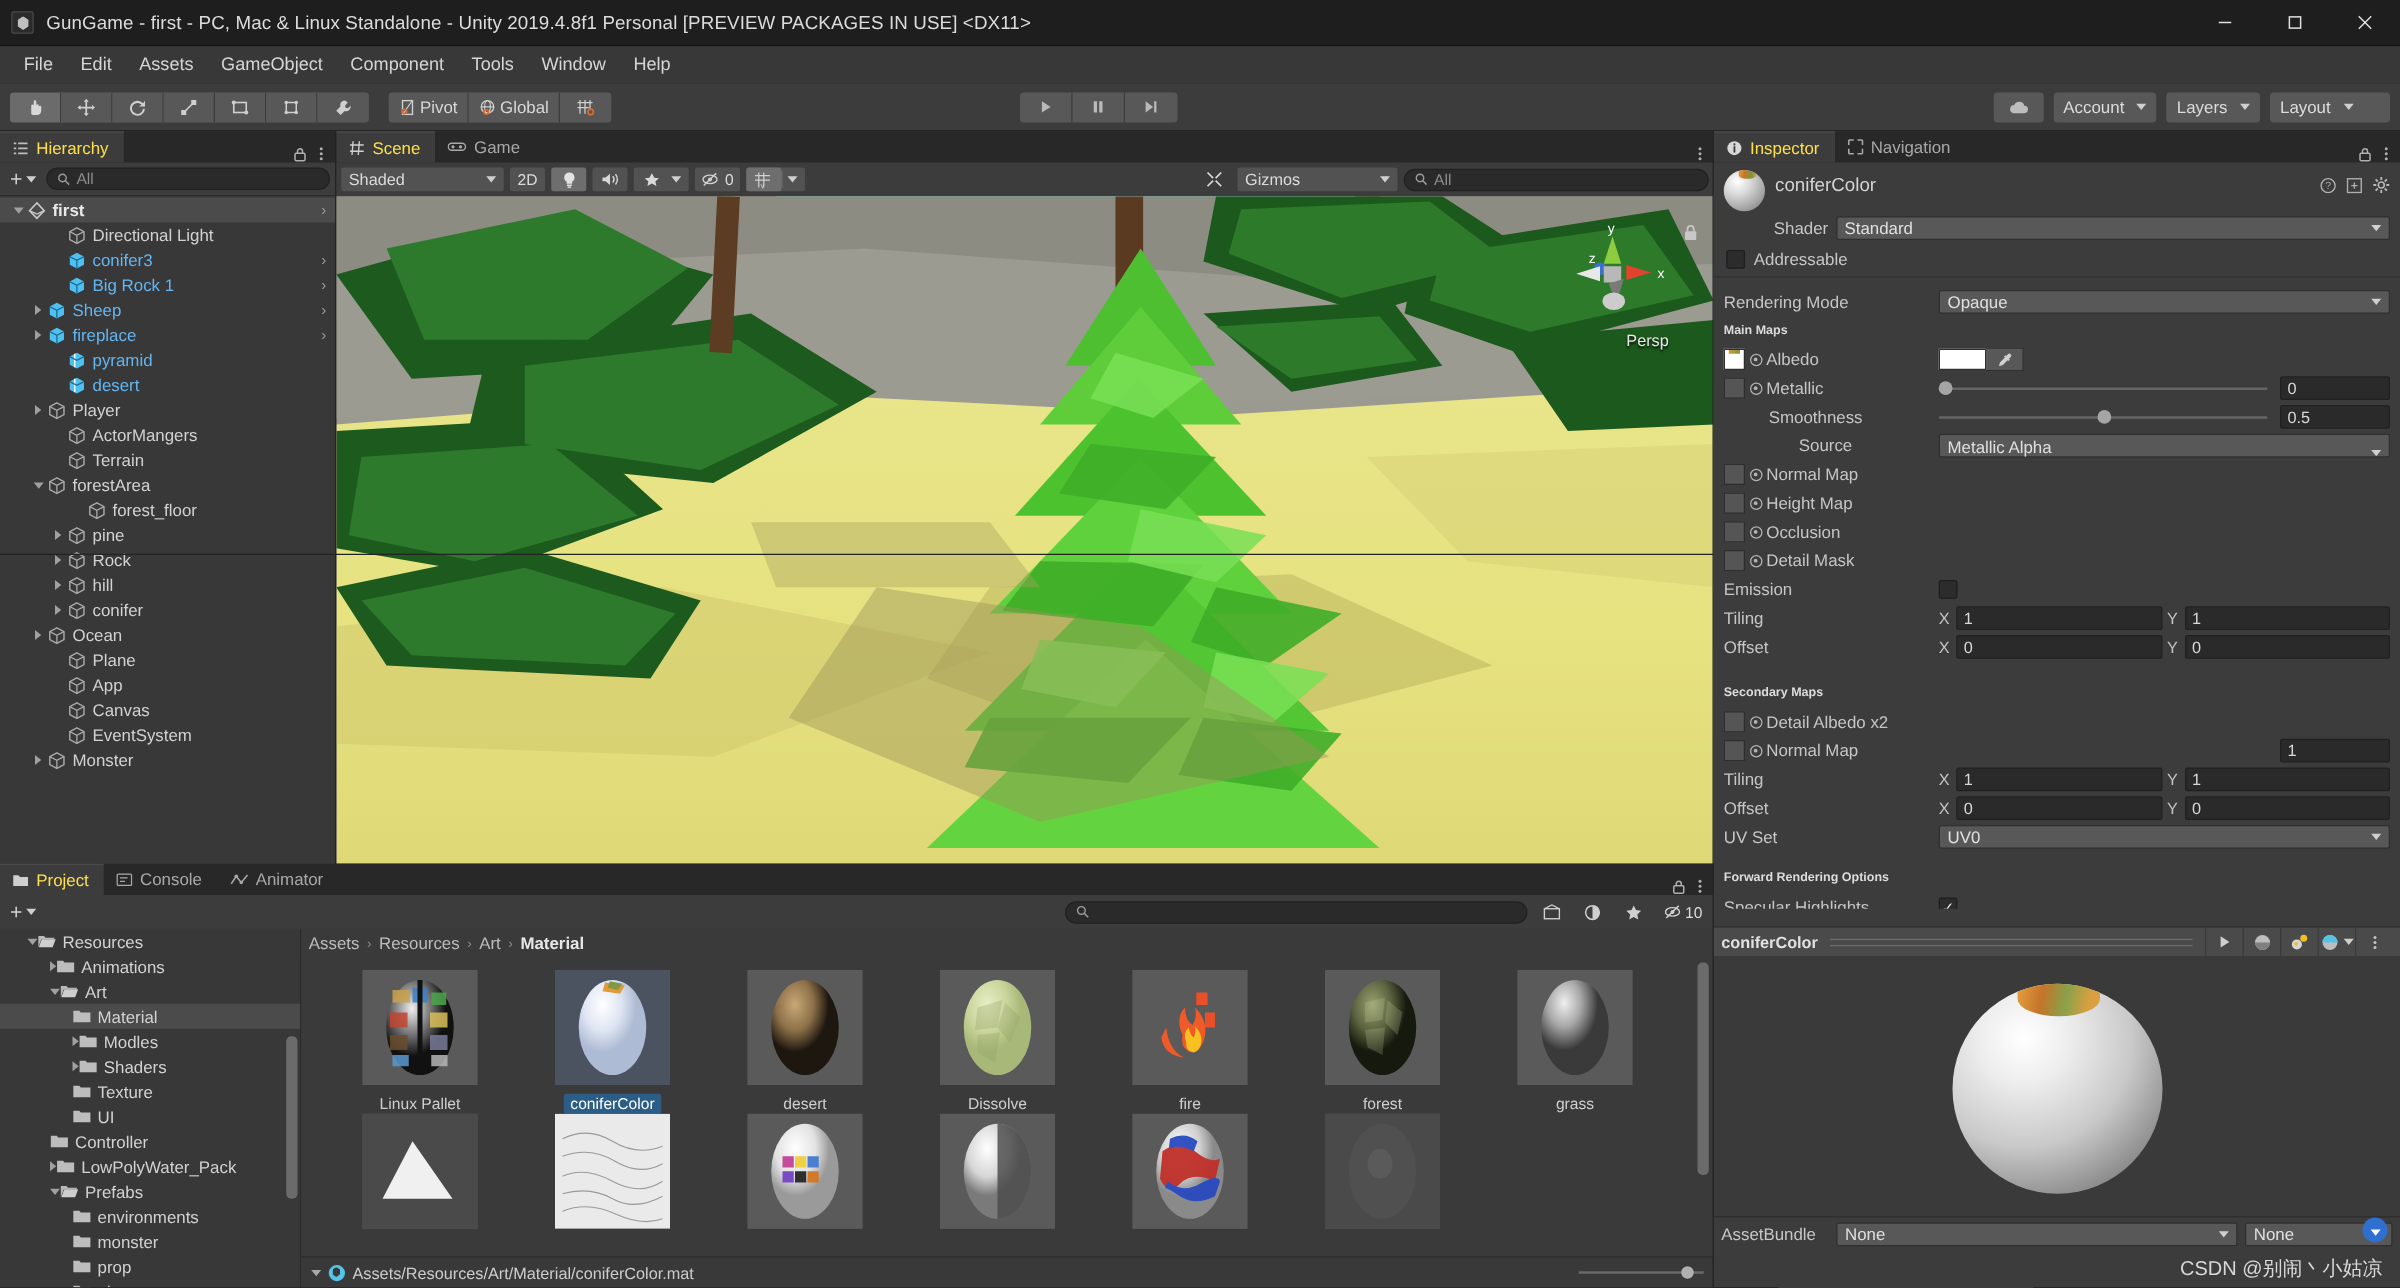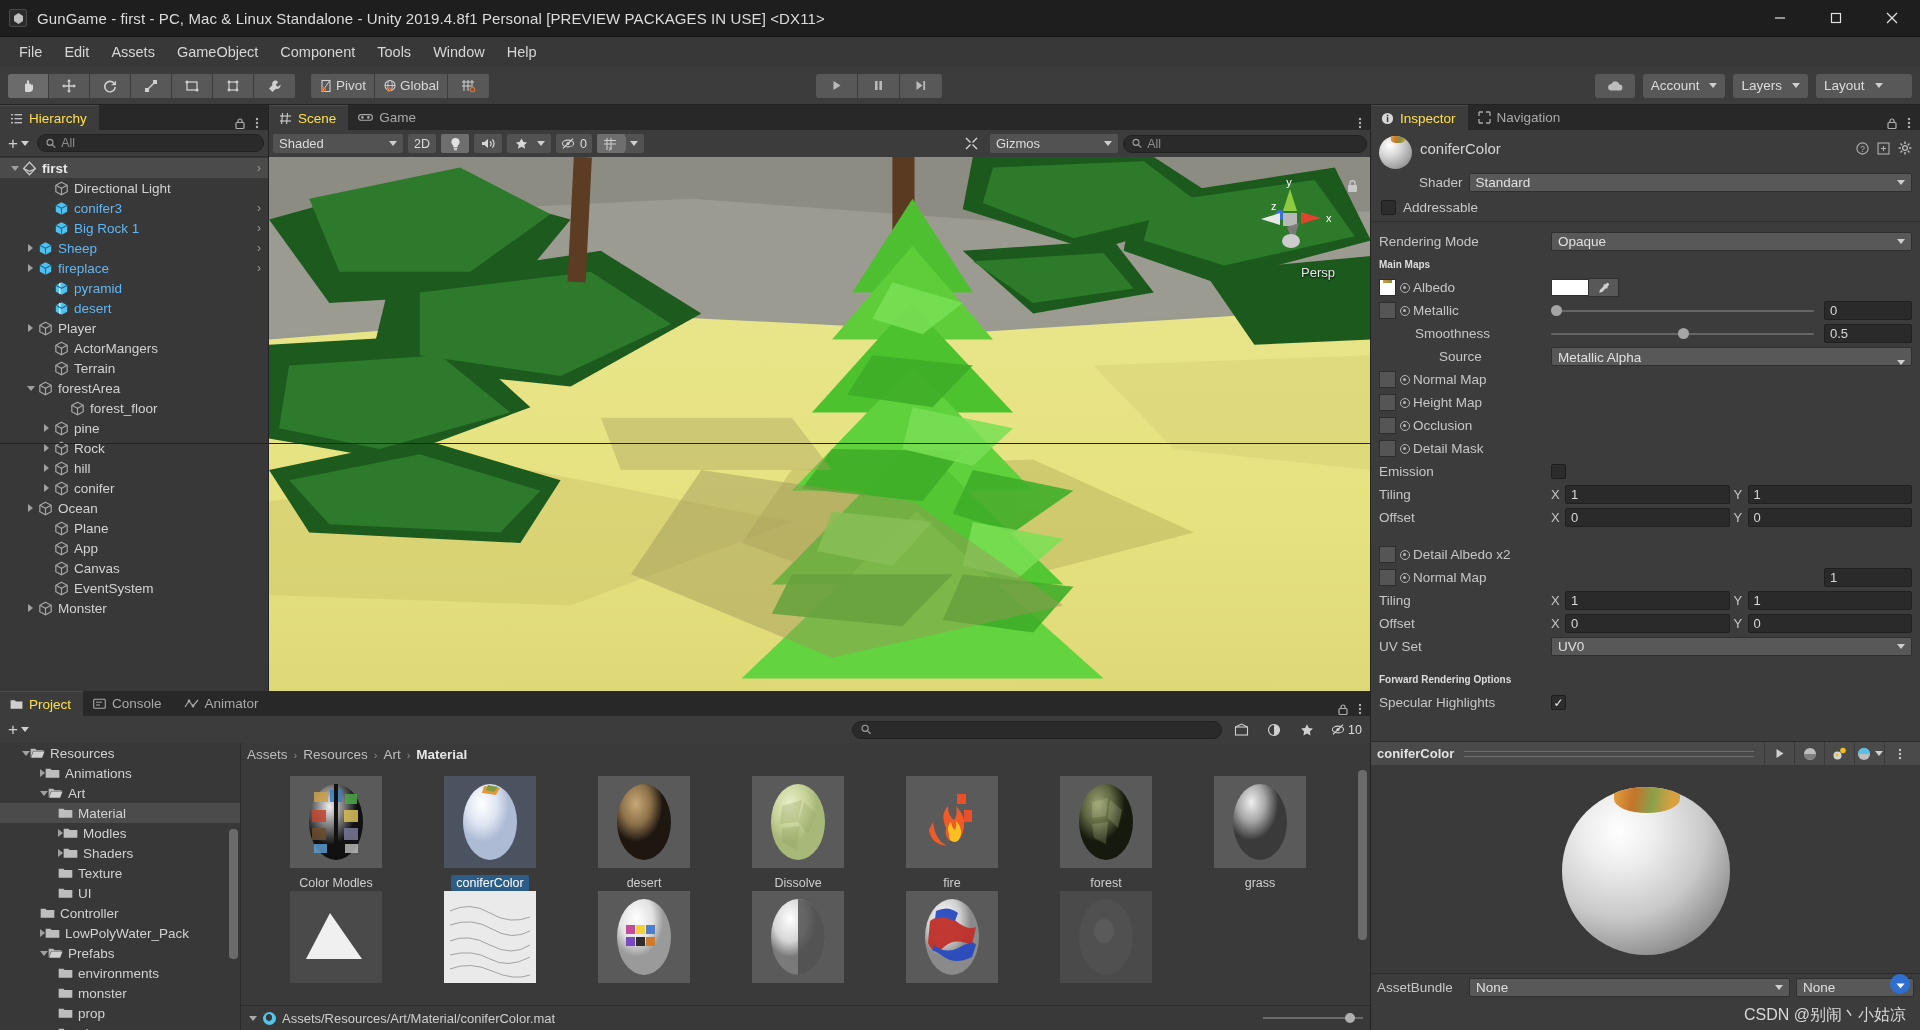--- a/index.html
+++ b/index.html
@@ -1112,21 +1112,21 @@
                       <rect x="22" y="34" width="14" height="12" fill="#c0452f"></rect>
                       <rect x="54" y="34" width="14" height="12" fill="#d9c05a"></rect>
                       <rect x="22" y="52" width="14" height="12" fill="#6b4d2e"></rect>
                       <rect x="54" y="52" width="14" height="12" fill="#7a7a9a"></rect>
                       <rect x="24" y="68" width="13" height="9" fill="#5a9ad0"></rect>
                       <rect x="55" y="68" width="13" height="9" fill="#b6b6b6"></rect>
                     </g>
                     <rect x="44" y="8" width="4" height="76" fill="#111"></rect>
                   </svg>
                 </div>
-                <div class="asset-label">Color Modles</div>
+                <div class="asset-label">Linux Pallet</div>
               </div>
               <div class="asset-cell">
                 <div class="asset-thumb">
                   <svg width="92" height="92" viewBox="0 0 92 92">
                     <rect width="92" height="92" fill="#4b5360"></rect>
                     <defs>
                       <radialGradient id="gc" cx="35%" cy="26%">
                         <stop offset="0%" stop-color="#ffffff"></stop>
                         <stop offset="55%" stop-color="#dfe6f3"></stop>
                         <stop offset="100%" stop-color="#aebbd4"></stop>
@@ -1517,20 +1517,21 @@
           <span class="pname">Offset</span>
           <div class="xy-row">
             <span class="xy-lbl">X</span>
             <span class="xy-field">0</span>
             <span class="xy-lbl">Y</span>
             <span class="xy-field">0</span>
           </div>
         </div>
 
         <div style="height:14px;"></div>
+        <div class="section-head">Secondary Maps</div>
 
         <div class="prow">
           <span class="pname" style="display:flex;align-items:center;">
             <span class="tex-slot"></span>
             <span class="radio-dot"></span>
             <span>Detail Albedo x2</span>
           </span>
         </div>
         <div class="prow">
           <span class="pname" style="display:flex;align-items:center;">

